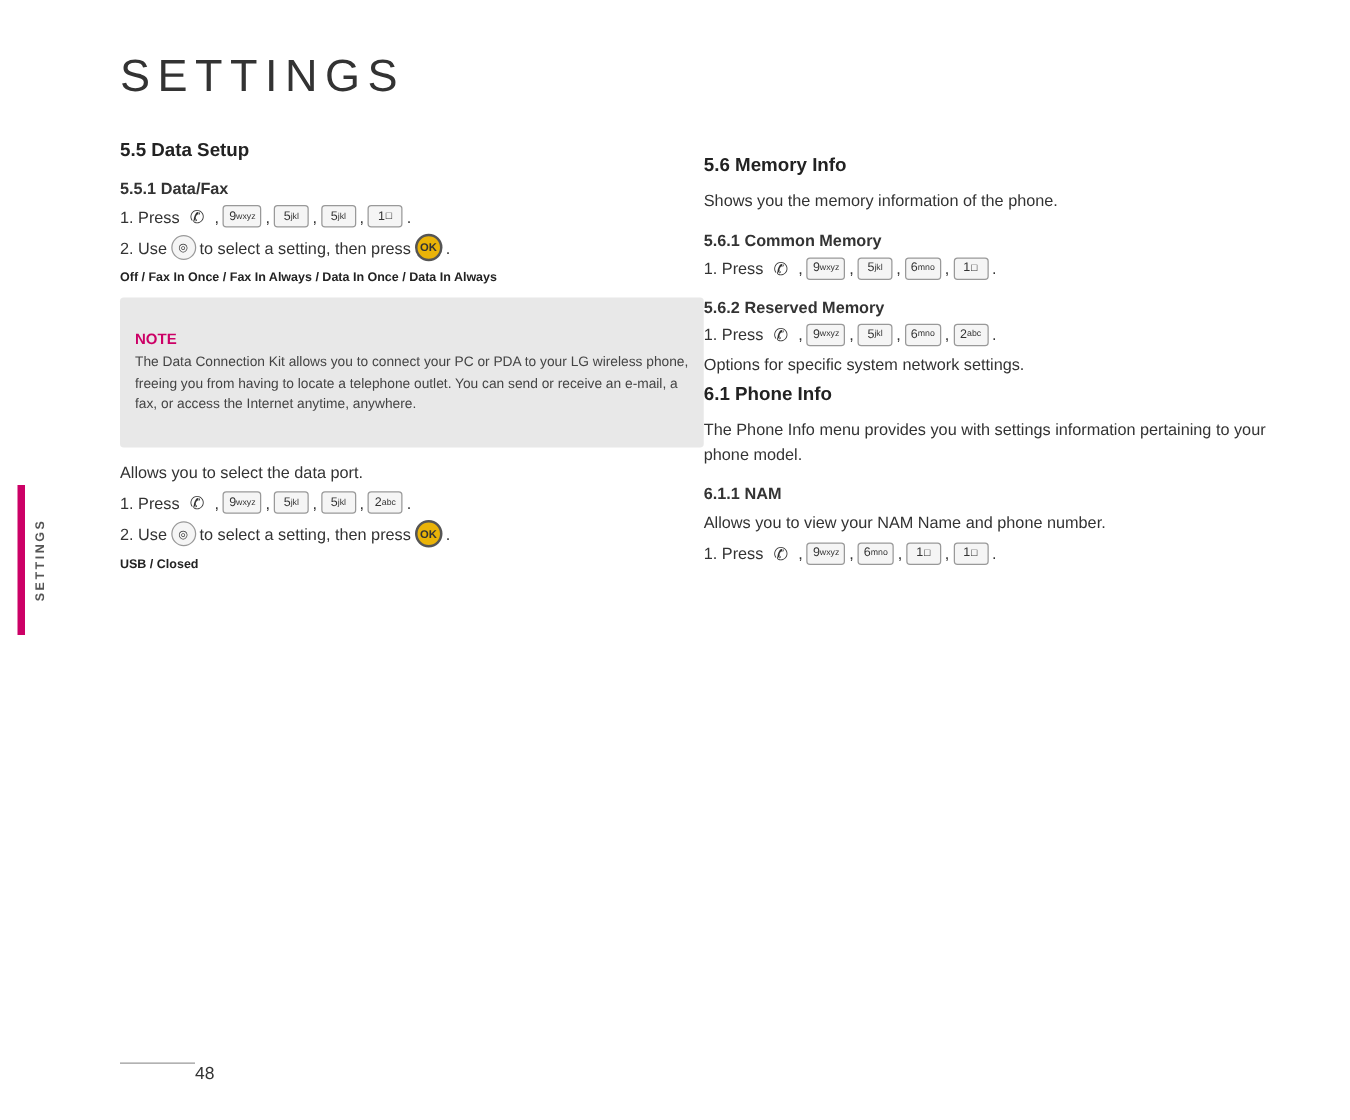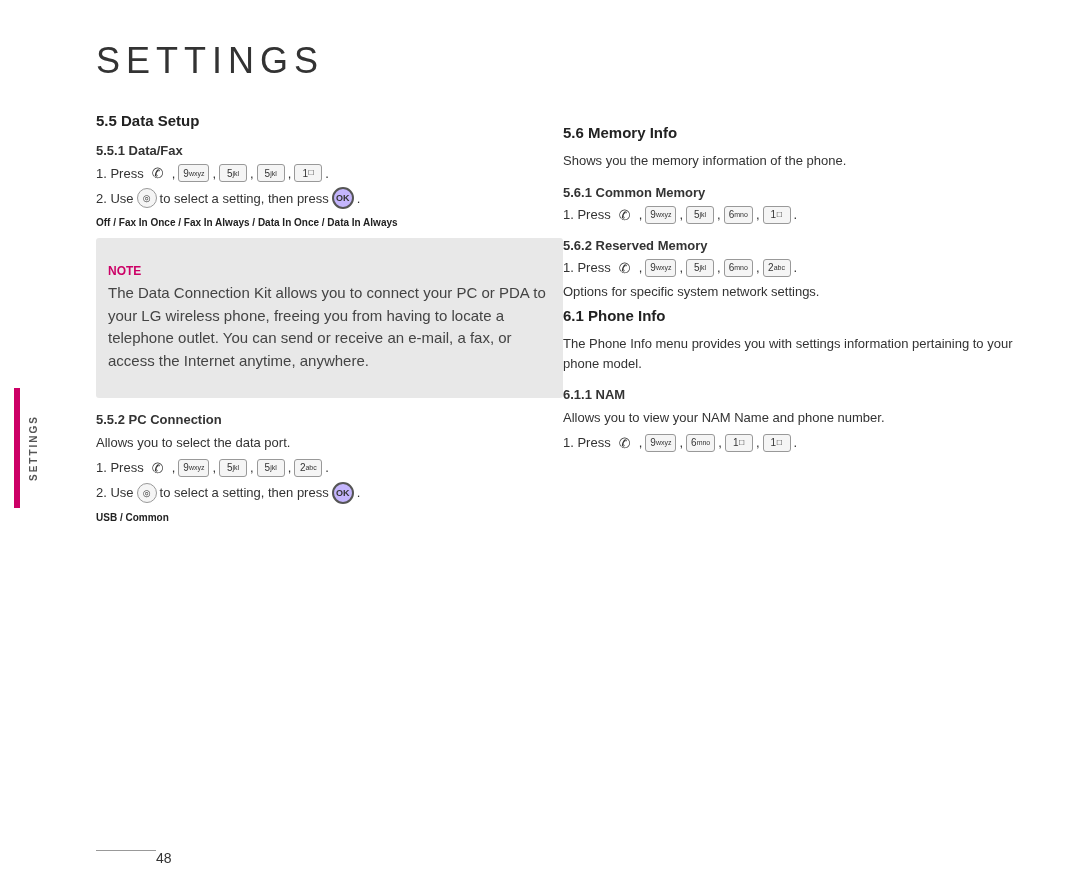--- a/index.html
+++ b/index.html
@@ -173,40 +173,40 @@
     .key-ok {
       display: inline-flex;
       align-items: center;
       justify-content: center;
       width: 22px;
       height: 22px;
       border-radius: 50%;
       border: 2px solid #555;
       font-size: 9px;
       font-weight: bold;
-      background: #c4b5fd;
+      background: #eab308;
     }
 
     
     .note-box {
       background: #e8e8e8;
       border-radius: 3px;
       padding: 26px 12px;
       margin: 10px 0;
     }
 
     .note-label {
       font-size: 12px;
       font-weight: bold;
       color: #cc0066;
       margin-bottom: 4px;
     }
 
     .note-text {
-      font-size: 15px;
+      font-size: 11px;
       color: #444;
       line-height: 1.5;
     }
 
     
     .option-text {
       font-size: 10px;
       font-weight: bold;
       color: #222;
       margin: 8px 0 4px 0;
@@ -277,21 +277,20 @@
           <span>.</span>
         </div>
 
         <div class="option-text">Off / Fax In Once / Fax In Always / Data In Once / Data In Always</div>
 
         <div class="note-box">
           <div class="note-label">NOTE</div>
           <div class="note-text">The Data Connection Kit allows you to connect your PC or PDA to your LG wireless phone, freeing you from having to locate a telephone outlet. You can send or receive an e-mail, a fax, or access the Internet anytime, anywhere.</div>
         </div>
 
-        <div class="subsection-title">5.5.2 PC Connection</div>
         <p class="body-text">Allows you to select the data port.</p>
 
         <div class="key-line">
           <span>1. Press</span>
           <span class="key-send">✆</span>
           <span>,</span>
           <span class="key-btn">9<sup>wxyz</sup></span>
           <span>,</span>
           <span class="key-btn">5<sup>jkl</sup></span>
           <span>,</span>
@@ -302,21 +301,21 @@
         </div>
 
         <div class="key-line">
           <span>2. Use</span>
           <span class="key-nav">◎</span>
           <span>to select a setting, then press</span>
           <span class="key-ok">OK</span>
           <span>.</span>
         </div>
 
-        <div class="option-text">USB / Common</div>
+        <div class="option-text">USB / Closed</div>
 
       </div>
 
       <div class="col-right">
 
         <div class="section-title">5.6 Memory Info</div>
         <p class="body-text">Shows you the memory information of the phone.</p>
 
         <div class="subsection-title">5.6.1 Common Memory</div>
         <div class="key-line">

